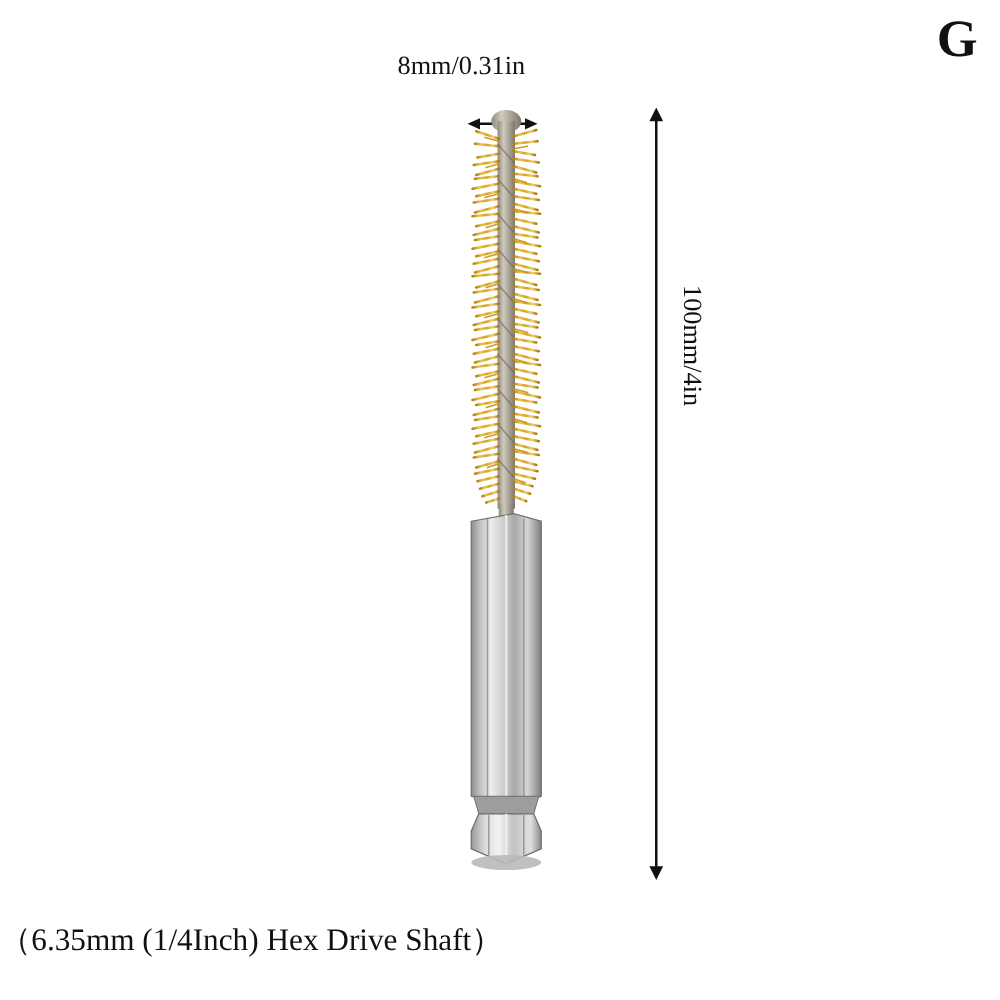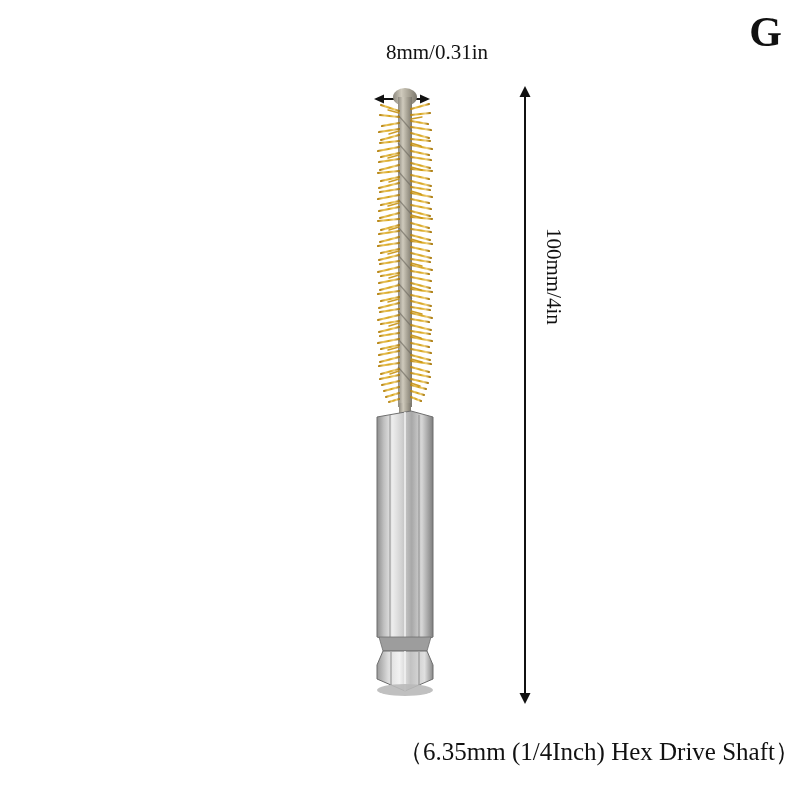--- a/index.html
+++ b/index.html
@@ -29,21 +29,21 @@
     color: #111111;
     letter-spacing: 0;
   }
 
   
   .top-label {
     position: absolute;
     top: 40px;
     left: 318px;
     width: 170px;
-    text-align: right;
+    text-align: left;
     font-family: "Liberation Serif", serif;
     font-size: 21px;
     color: #111111;
   }
 
   
   .h-arrow {
     position: absolute;
     top: 92px;
     left: 374px;
@@ -70,21 +70,21 @@
     transform-origin: left top;
     white-space: nowrap;
   }
 
   
   .caption {
     position: absolute;
     left: 0;
     top: 735px;
     width: 800px;
-    text-align: right;
+    text-align: left;
     font-family: "Liberation Serif", serif;
     font-size: 25px;
     color: #111111;
   }
 
   
   .product {
     position: absolute;
     top: 85px;
     left: 355px;

